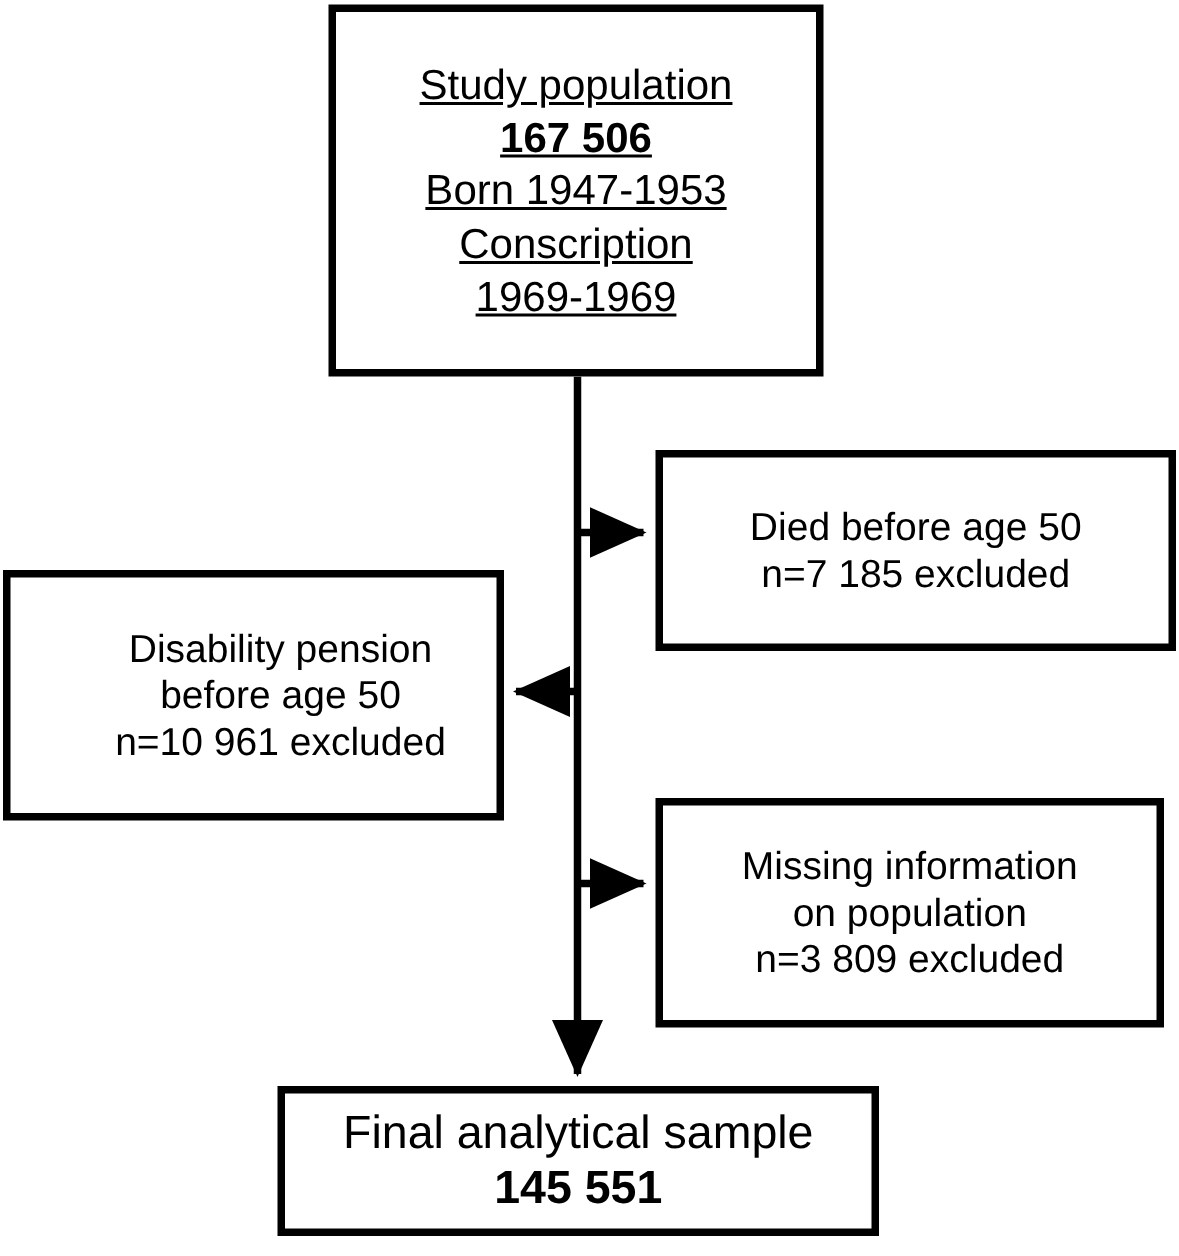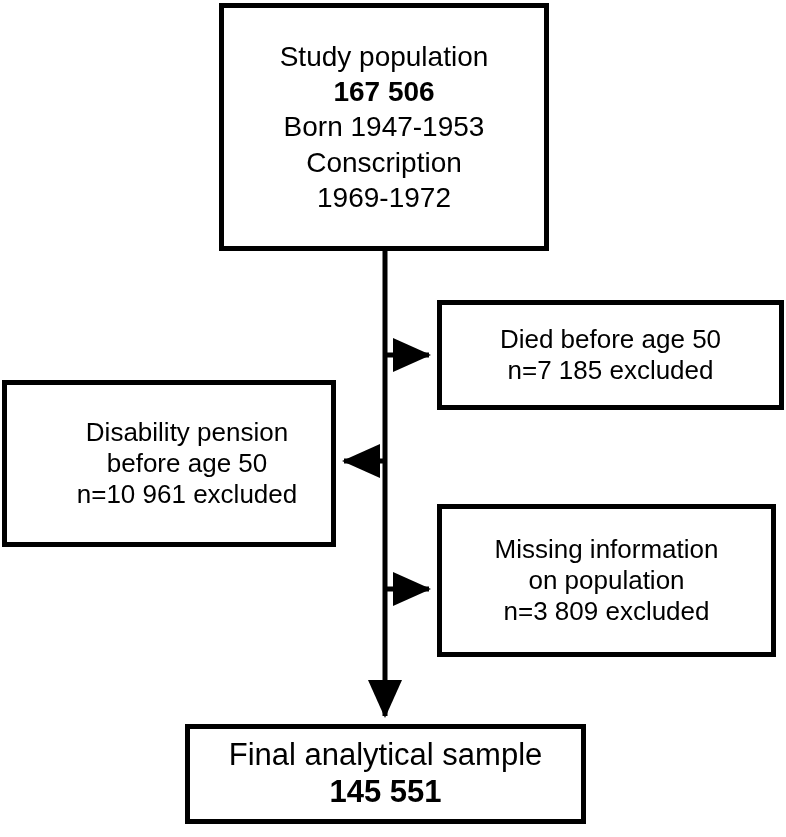--- a/index.html
+++ b/index.html
@@ -46,32 +46,32 @@
     font-weight: 400;
   }
   .node-line.strong {
     font-weight: 700;
   }
   
   #node-study-population {
     left: 219px; top: 3px; width: 330px; height: 248px;
     font-size: 28px;
   }
-  #node-study-population .node-line { padding: 1px 0; }
+  #node-study-population .node-line { padding: 1px 0; text-decoration: underline; }
   #node-died-before-50 {
-    left: 437px; top: 300px; width: 347px; height: 110px;
+    left: 437px; top: 300px; width: 347px; height: 134px;
     font-size: 26px;
   }
   #node-disability-pension {
     left: 2px; top: 380px; width: 334px; height: 167px;
     font-size: 26px;
     padding-left: 36px;
   }
   #node-missing-education {
-    left: 437px; top: 504px; width: 339px; height: 153px;
+    left: 437px; top: 532px; width: 339px; height: 153px;
     font-size: 26px;
   }
   #node-final-sample {
     left: 185px; top: 724px; width: 401px; height: 100px;
     font-size: 31px;
   }
 </style>
 </head>
 <body>
 
@@ -97,21 +97,21 @@
     <line x1="385" y1="461" x2="344" y2="461" stroke="#000000" stroke-width="5" marker-end="url(#arrow-left)"></line>
 
     <line x1="385" y1="589" x2="429" y2="589" stroke="#000000" stroke-width="5" marker-end="url(#arrow-right)"></line>
   </svg>
 
   <div class="node-box" id="node-study-population">
     <span class="node-line">Study population</span>
     <span class="node-line strong">167 506</span>
     <span class="node-line">Born 1947-1953</span>
     <span class="node-line">Conscription</span>
-    <span class="node-line">1969-1972</span>
+    <span class="node-line">1969-1969</span>
   </div>
 
   <div class="node-box" id="node-died-before-50">
     <span class="node-line">Died before age 50</span>
     <span class="node-line">n=7 185 excluded</span>
   </div>
 
   <div class="node-box" id="node-disability-pension">
     <span class="node-line">Disability pension</span>
     <span class="node-line">before age 50</span>

